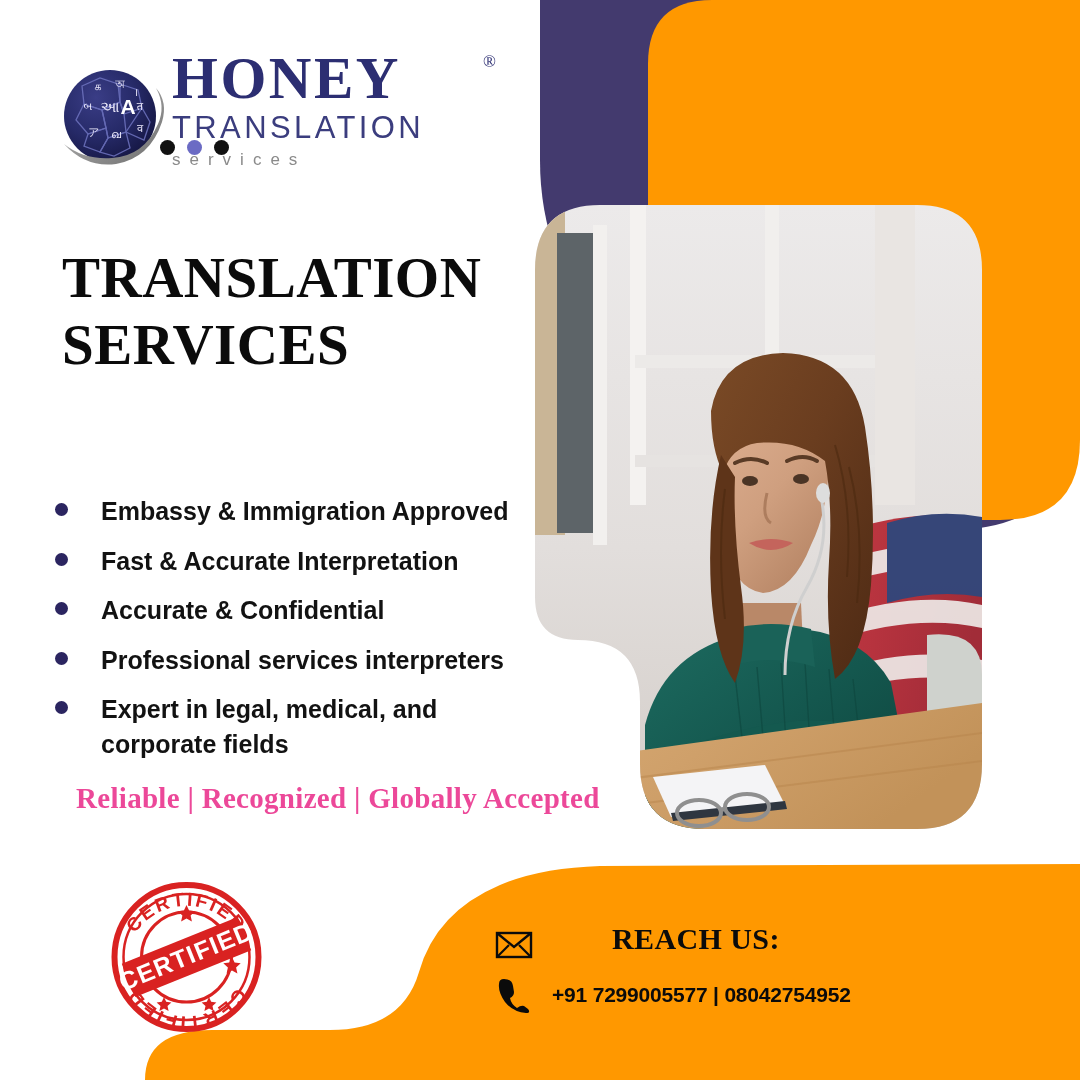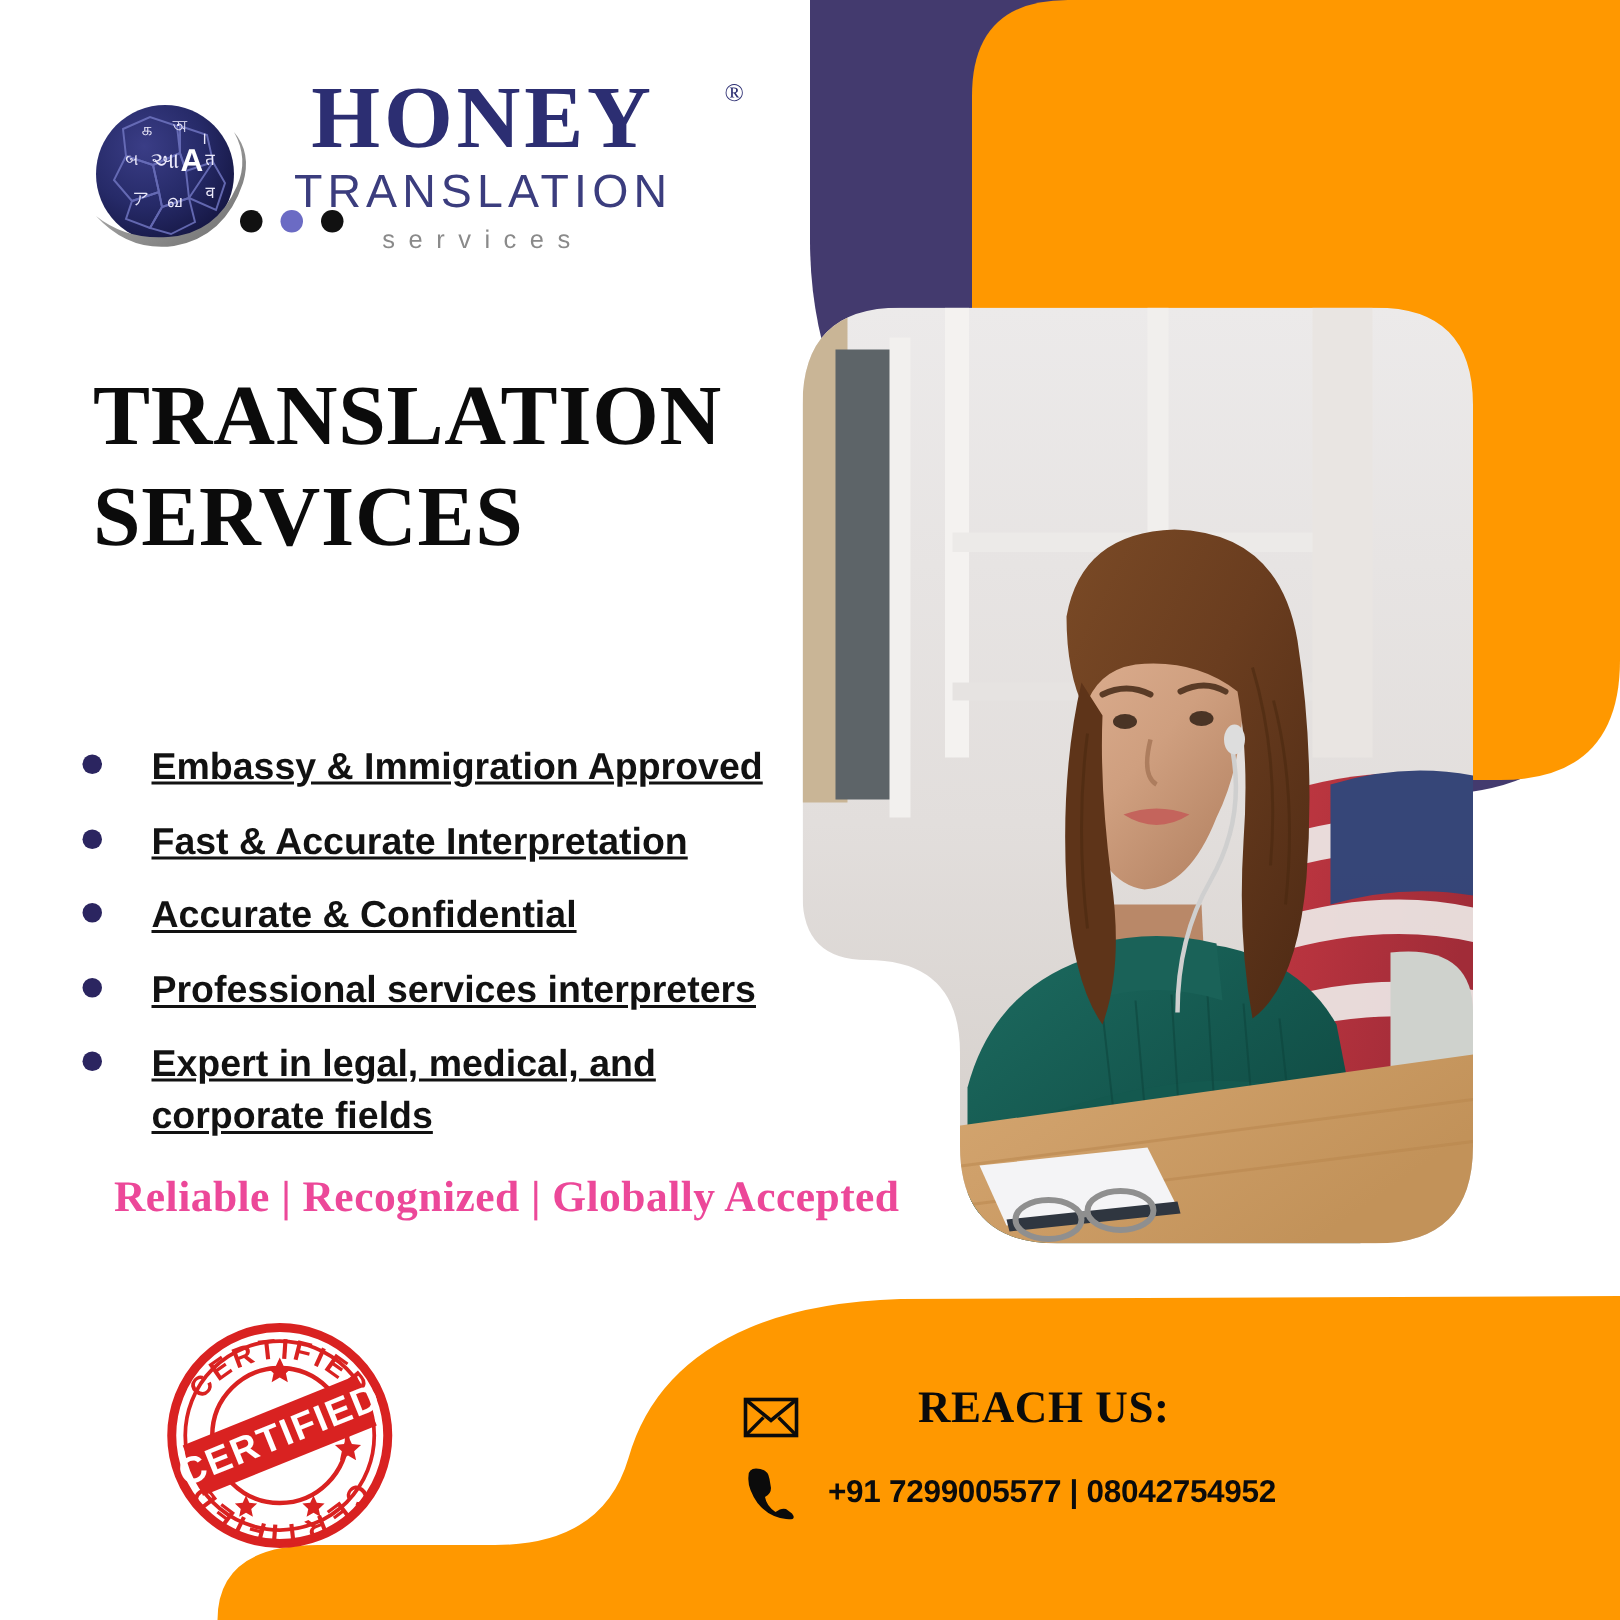--- a/index.html
+++ b/index.html
@@ -38,21 +38,20 @@
     width: 420px; height: 170px;
     z-index: 5;
   }
   #globe-icon {
     position: absolute; left: 0; top: 6px;
     width: 122px; height: 122px;
   }
   #logo-text {
     position: absolute; left: 120px; top: 2px;
     width: 300px;
-    text-align: center;
   }
   #logo-honey {
     font-family: "Liberation Serif", serif;
     font-size: 59px;
     font-weight: 700;
     letter-spacing: 2.5px;
     color: #2C2E72;
     line-height: 1.02;
     position: relative;
     display: inline-block;
@@ -134,21 +133,20 @@
     width: 13px; height: 13px;
     border-radius: 50%;
     margin-top: 9px; margin-right: 33px;
   }
   .bullet-text {
     font-family: "Liberation Sans", sans-serif;
     font-size: 25px;
     font-weight: 700;
     color: #121212;
     line-height: 1.38;
-    text-decoration: underline;
   }
 
   
   #tagline {
     position: absolute;
     left: 76px; top: 782px;
     font-family: "Liberation Serif", serif;
     font-size: 29px;
     font-weight: 700;
     color: #ec4899;

